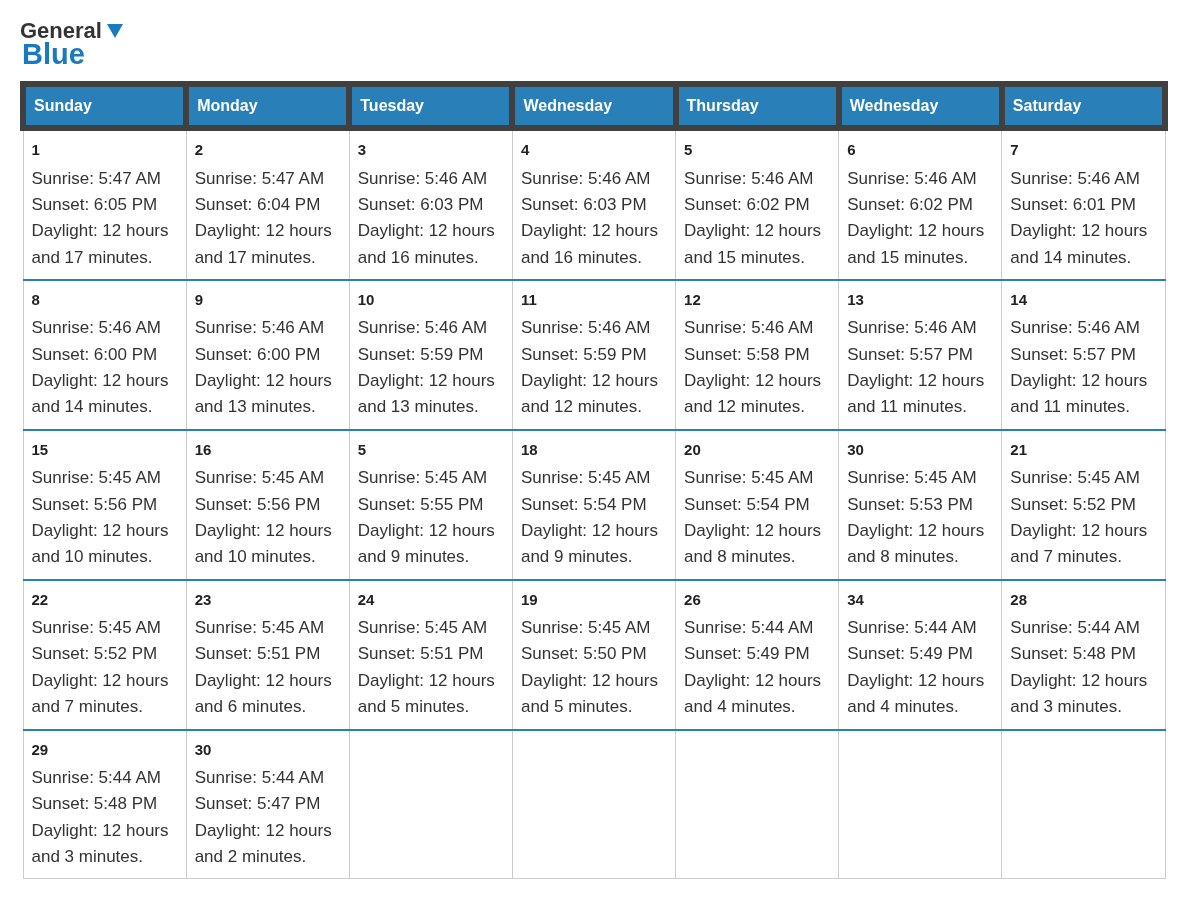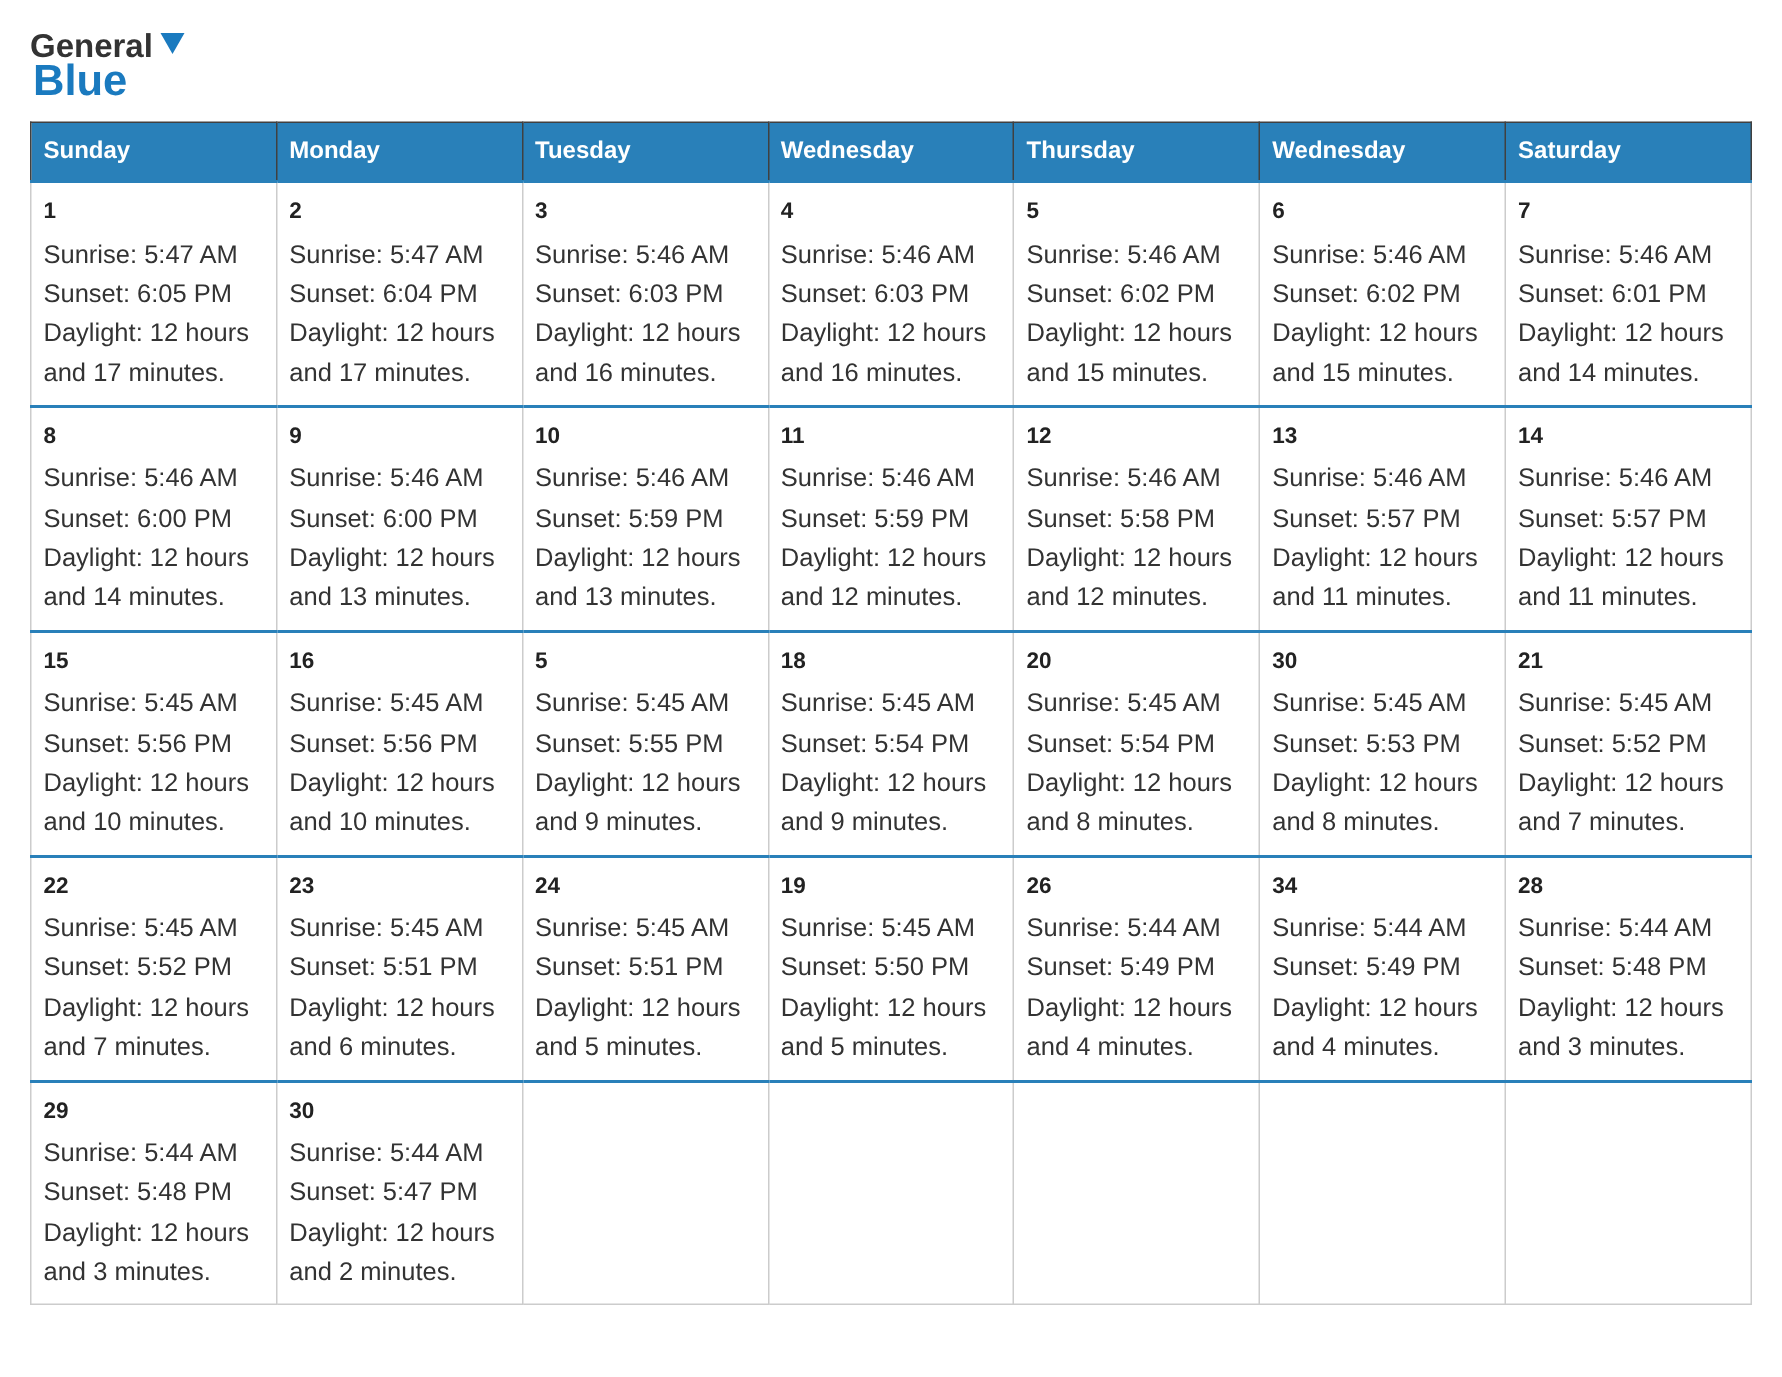--- a/index.html
+++ b/index.html
@@ -22,21 +22,21 @@
       align-items: flex-start;
     }
     .logo-text {
       font-size: 22px;
       font-weight: bold;
       color: #333;
       line-height: 1;
     }
     .logo-top-line {
       display: flex;
-      align-items: flex-start;
+      align-items: flex-end;
     }
     .logo-bottom {
       color: #1a7abf;
       font-size: 29px;
       font-weight: bold;
       margin-top: -4px;
       padding-left: 2px;
     }
     .title-area {
       text-align: right;
@@ -57,21 +57,21 @@
       border-collapse: collapse;
       margin-top: 10px;
     }
     .calendar th {
       background-color: #2980b9;
       color: #fff;
       font-size: 16px;
       font-weight: bold;
       padding: 10px 8px;
       text-align: left;
-      border: 1px solid #404040;
+      border: 6px solid #404040;
     }
     .calendar td {
       vertical-align: top;
       padding: 8px;
       border: 1px solid #ccc;
       width: 14.28%;
       min-height: 100px;
       font-size: 13px;
       color: #333;
       line-height: 1.5;

